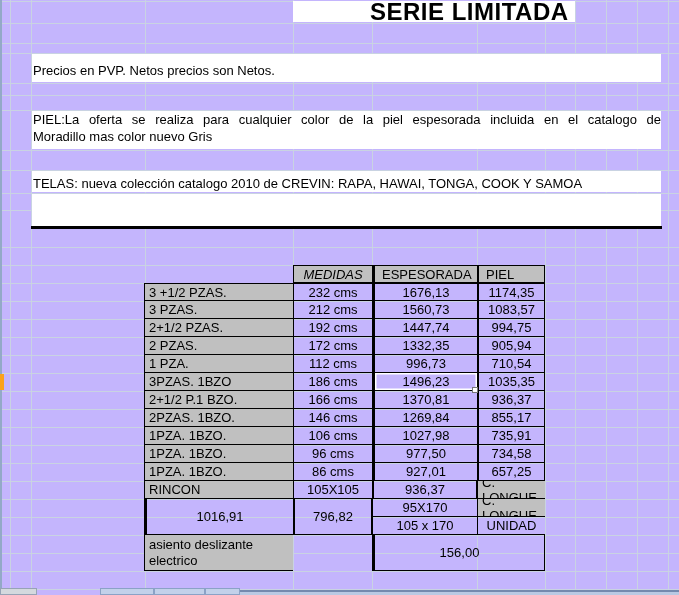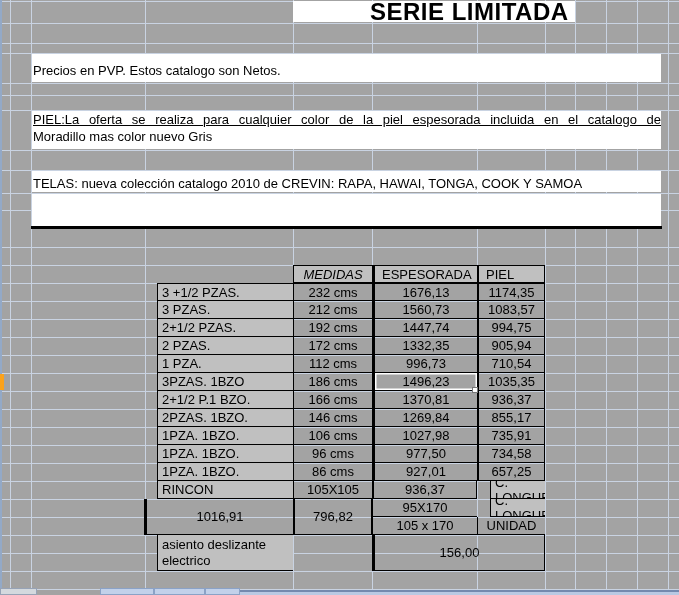--- a/index.html
+++ b/index.html
@@ -1,41 +1,41 @@
 <!DOCTYPE html>
 <html><head>
 <meta charset="utf-8">
 <style>
   html,body{margin:0;padding:0;background:#fff;}
   #sheet{
-    position:relative;width:679px;height:595px;overflow:hidden;background:#a3a3a3;
+    position:relative;width:679px;height:595px;overflow:hidden;background:#c4b5fd;
     font-family:"Liberation Sans","DejaVu Sans",sans-serif;color:#000;
   }
   
   .gv{position:absolute;top:0;width:1px;height:589px;background:#c9d3e2;}
   .gh{position:absolute;left:0;width:679px;height:1px;background:#c9d3e2;}
   .edge-left{position:absolute;left:0;top:0;width:2px;height:595px;background:#93a9c7;}
   .patch{position:absolute;background:#fff;}
   
   .note{position:absolute;font-size:13px;line-height:16px;white-space:nowrap;}
-  .just{white-space:normal;text-align:justify;text-align-last:justify;text-decoration:underline;}
+  .just{white-space:normal;text-align:justify;text-align-last:justify;}
   #cell-title{position:absolute;left:370px;top:0;width:210px;height:23px;
     font-size:24px;font-weight:bold;line-height:23px;letter-spacing:.5px;white-space:nowrap;}
   #divider{position:absolute;left:31px;top:226px;width:631px;height:2.5px;background:#000;}
   #row-marker{position:absolute;left:0;top:374px;width:4px;height:16px;background:#fba21b;}
   
   #price-table{
     position:absolute;left:144px;top:265px;width:481px;
     display:grid;grid-template-columns:149px 79px 105px 68px;
     grid-template-rows:18px repeat(14,18px) 36px;
     font-size:13px;
   }
   .c{box-sizing:border-box;border-left:1px solid #000;border-bottom:1px solid #000;
      display:flex;align-items:center;justify-content:center;overflow:hidden;line-height:15px;}
-  .lab{justify-content:flex-start;padding-left:4px;background:#c0c0c0;border-left:1.5px solid #000;margin-left:13px;}
+  .lab{justify-content:flex-start;padding-left:4px;background:#c0c0c0;border-left:1.5px solid #000;}
   .hdr{background:#c0c0c0;border-top:1.5px solid #000;justify-content:flex-start;padding-left:7px;}
   .hdr-med{font-style:italic;justify-content:center;padding-left:0;}
   .empty-hdr{border:none;background:transparent;}
   .t1{border-top:1px solid #000;}
   .bl3{border-left:3px solid #000;}
   .bl2{border-left:2px solid #000;}
   .br{border-right:1.5px solid #000;}
   .wrap2{white-space:normal;line-height:16px;justify-content:flex-start;padding-left:4px;
          align-items:center;text-align:left;}
   .sel{box-shadow:inset 0 0 0 1.5px #fff;}
@@ -101,21 +101,21 @@
   <div id="row-marker"></div>
 
   <div class="patch" style="left:293px;top:1px;width:282px;height:21px"></div>
   <div class="patch" style="left:32px;top:54px;width:629px;height:28px"></div>
   <div class="patch" style="left:32px;top:111px;width:629px;height:38px"></div>
   <div class="patch" style="left:32px;top:171px;width:629px;height:21px"></div>
   <div class="patch" style="left:32px;top:194px;width:629px;height:32px"></div>
 
   <div id="cell-title">SERIE LIMITADA</div>
 
-  <div class="note" style="left:33px;top:63px">Precios en PVP. Estos catalogo son Netos.</div>
+  <div class="note" style="left:33px;top:63px">Precios en PVP. Netos precios son Netos.</div>
   <div class="note just" style="left:33px;top:112px;width:628px">PIEL:La oferta se realiza para cualquier color de la piel espesorada incluida en el catalogo de</div>
   <div class="note" style="left:33px;top:129px">Moradillo mas color nuevo Gris</div>
   <div class="note" style="left:33px;top:176px">TELAS: nueva colección catalogo 2010 de CREVIN: RAPA, HAWAI, TONGA, COOK Y SAMOA</div>
 
   <div id="divider"></div>
 
   <div id="price-table">
     <div class="c empty-hdr"></div>
     <div class="c hdr hdr-med">MEDIDAS</div>
     <div class="c hdr bl3">ESPESORADA</div>

